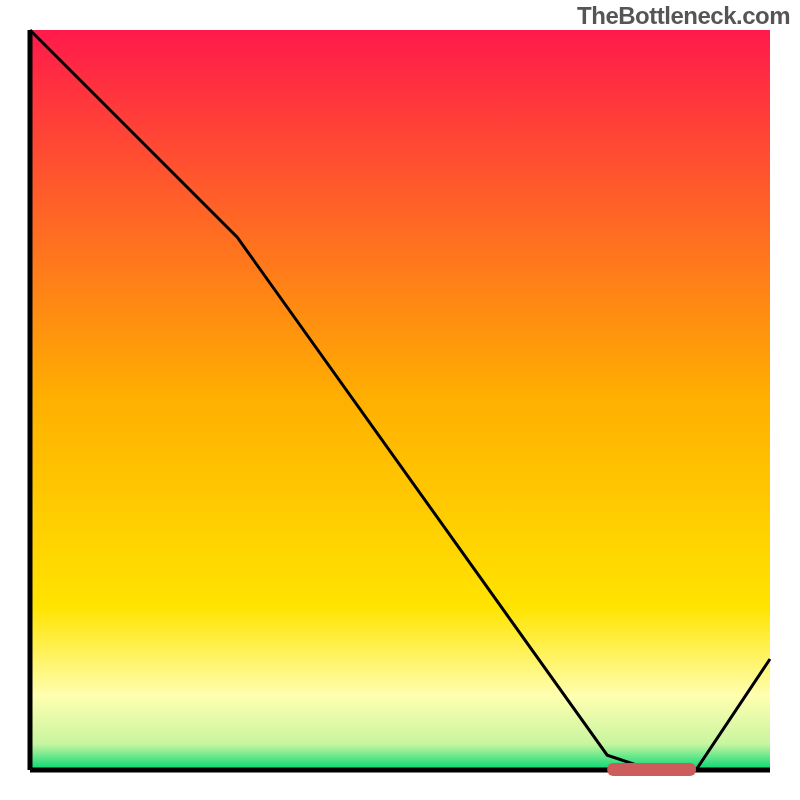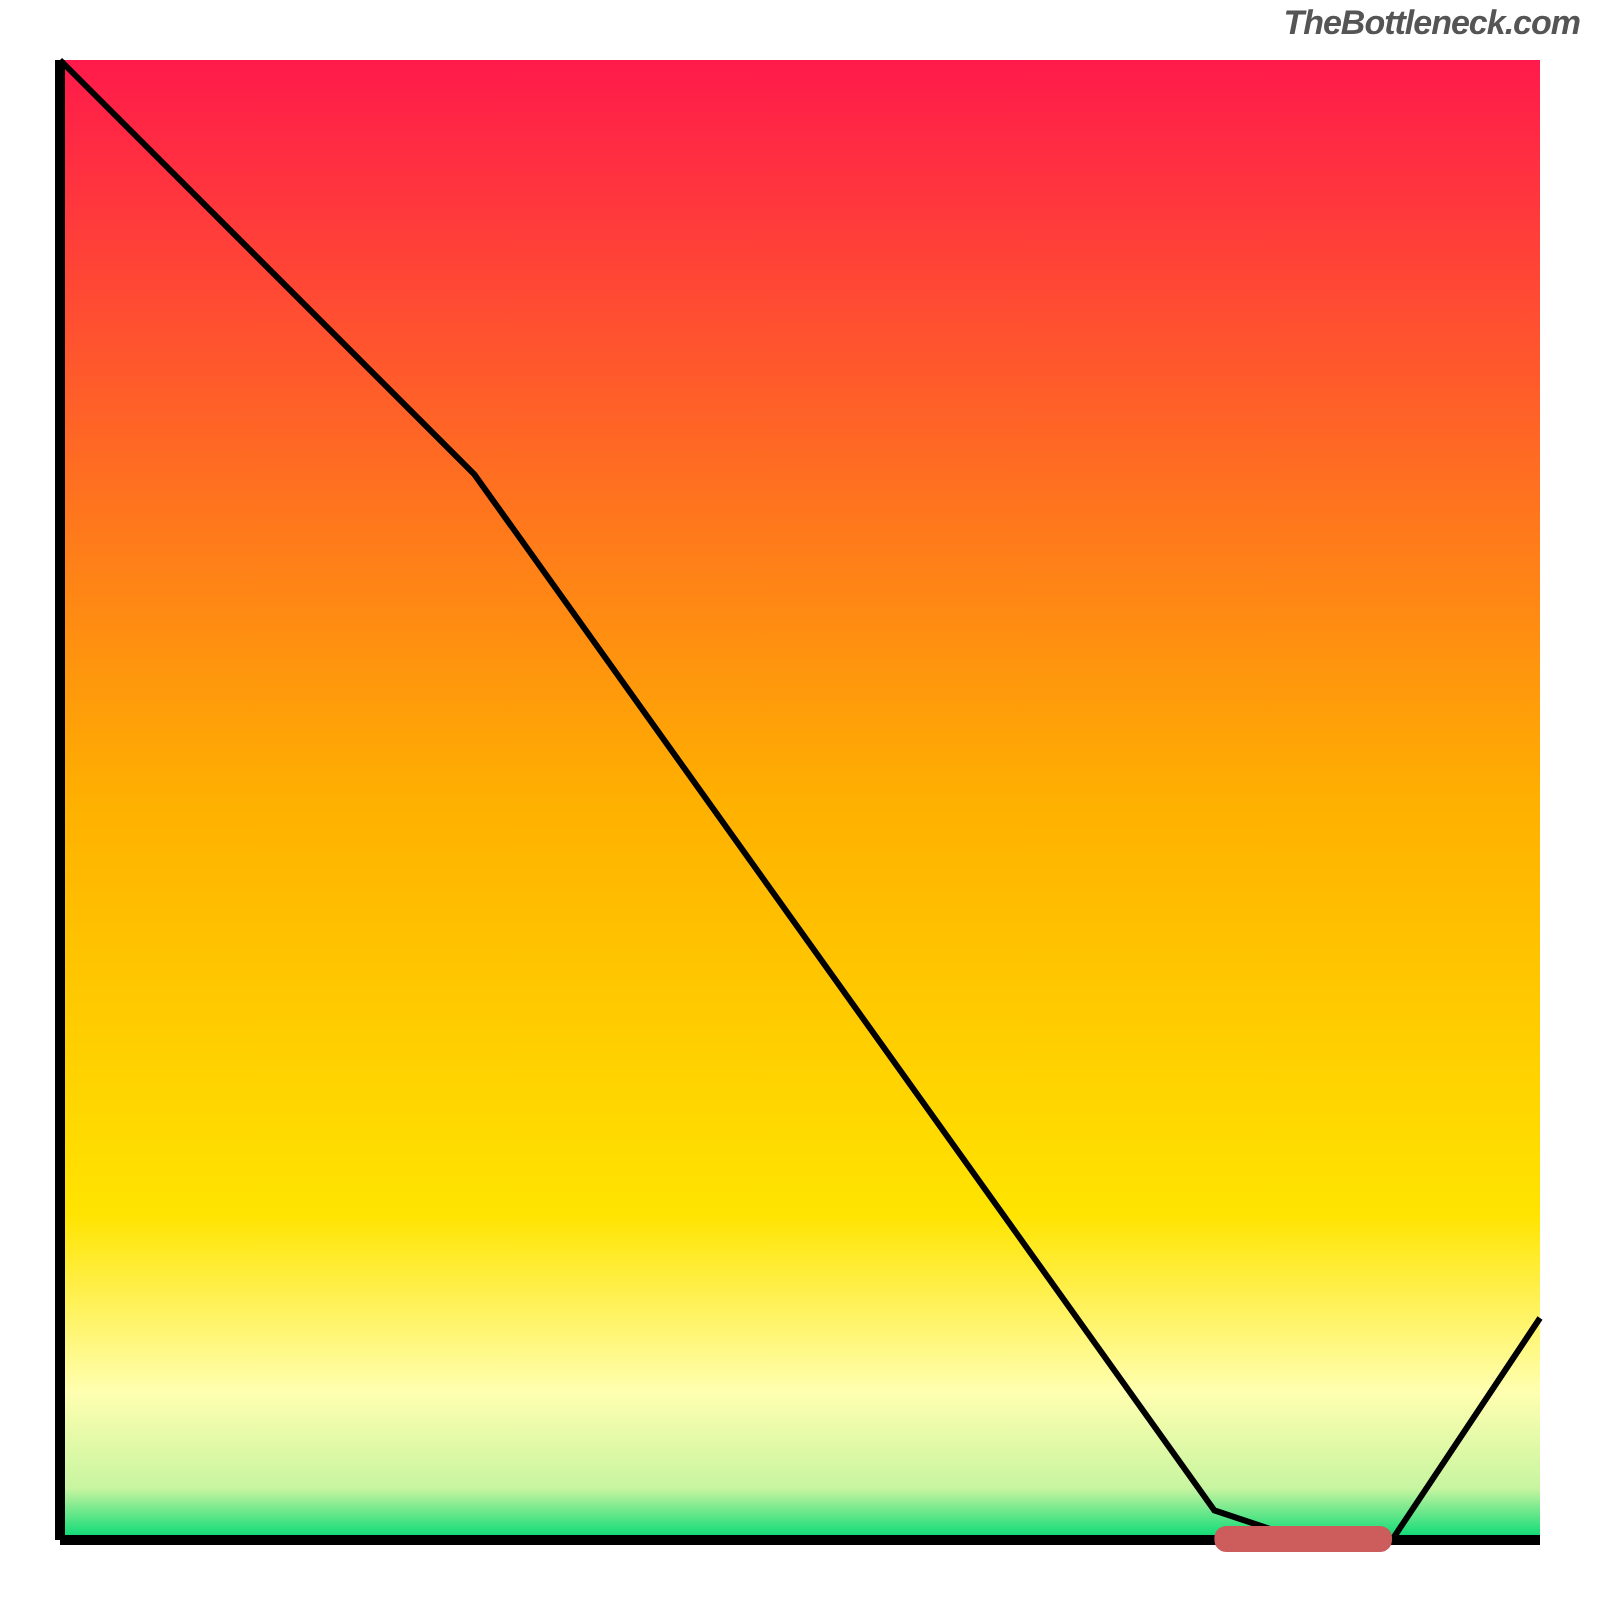--- a/index.html
+++ b/index.html
@@ -13,25 +13,24 @@
   }
   .stage {
     position: relative;
     width: 800px;
     height: 800px;
   }
   .watermark {
     position: absolute;
     top: 2px;
     right: 10px;
-    font-size: 17px;
+    font-size: 24px;
     font-weight: 600;
     color: #555;
     letter-spacing: -0.5px;
-    font-style: italic;
   }
   svg {
     position: absolute;
     left: 0;
     top: 0;
   }
 </style>
 </head>
 <body>
 

